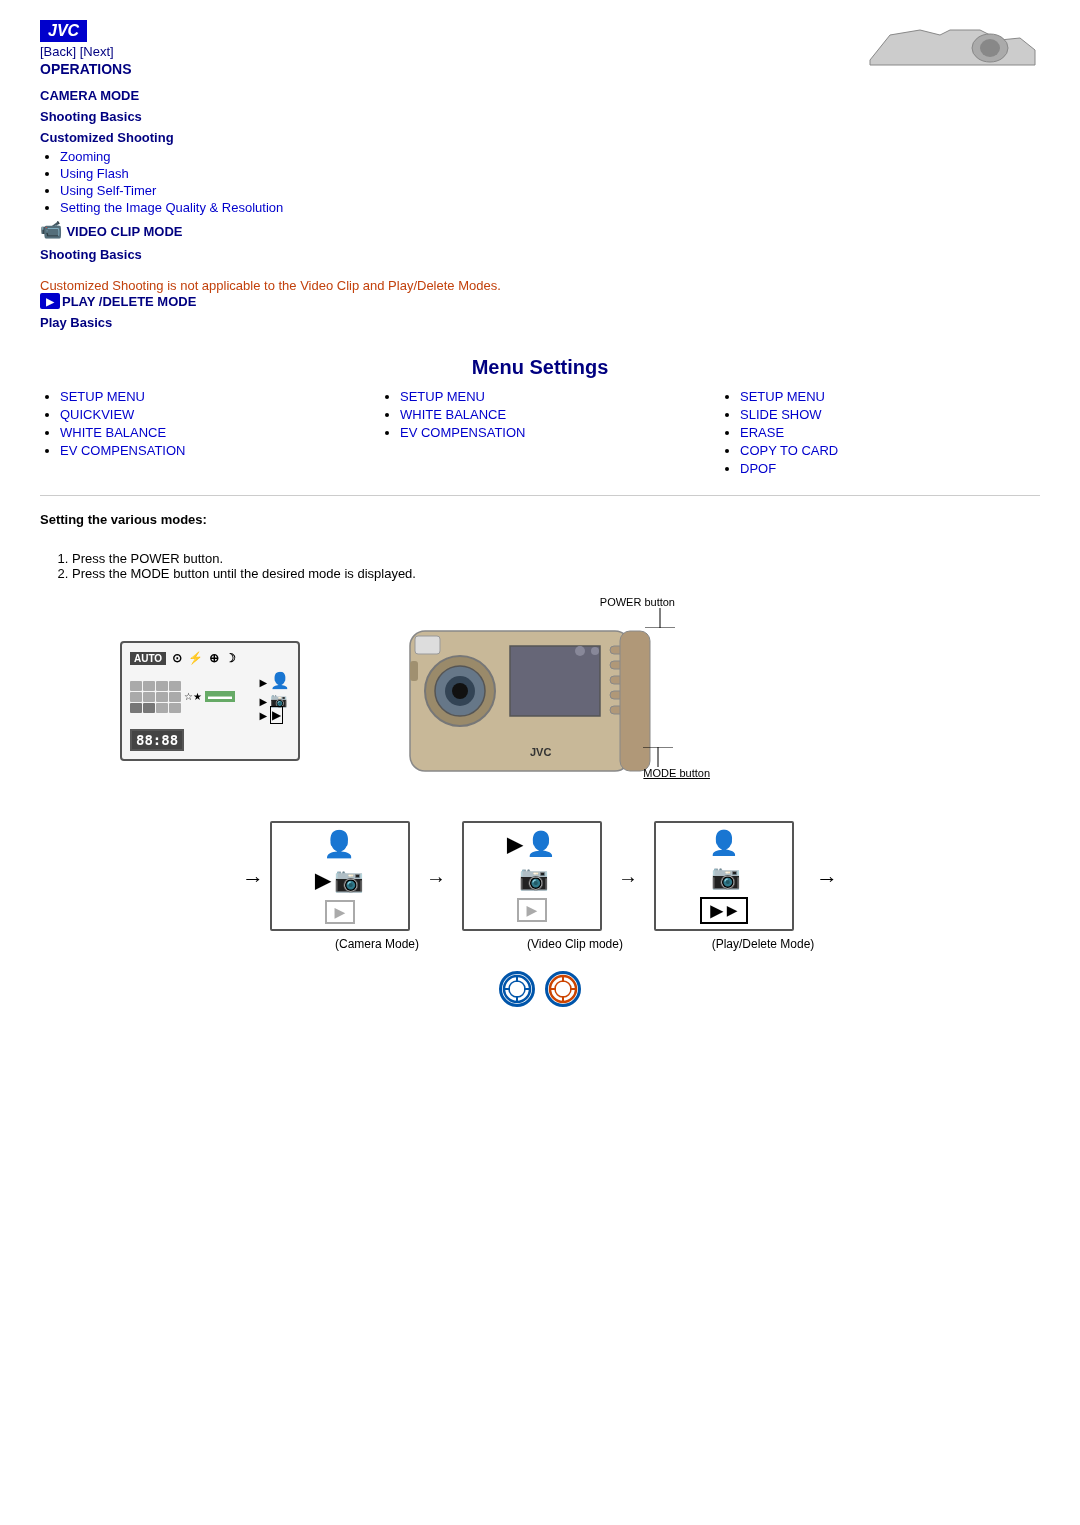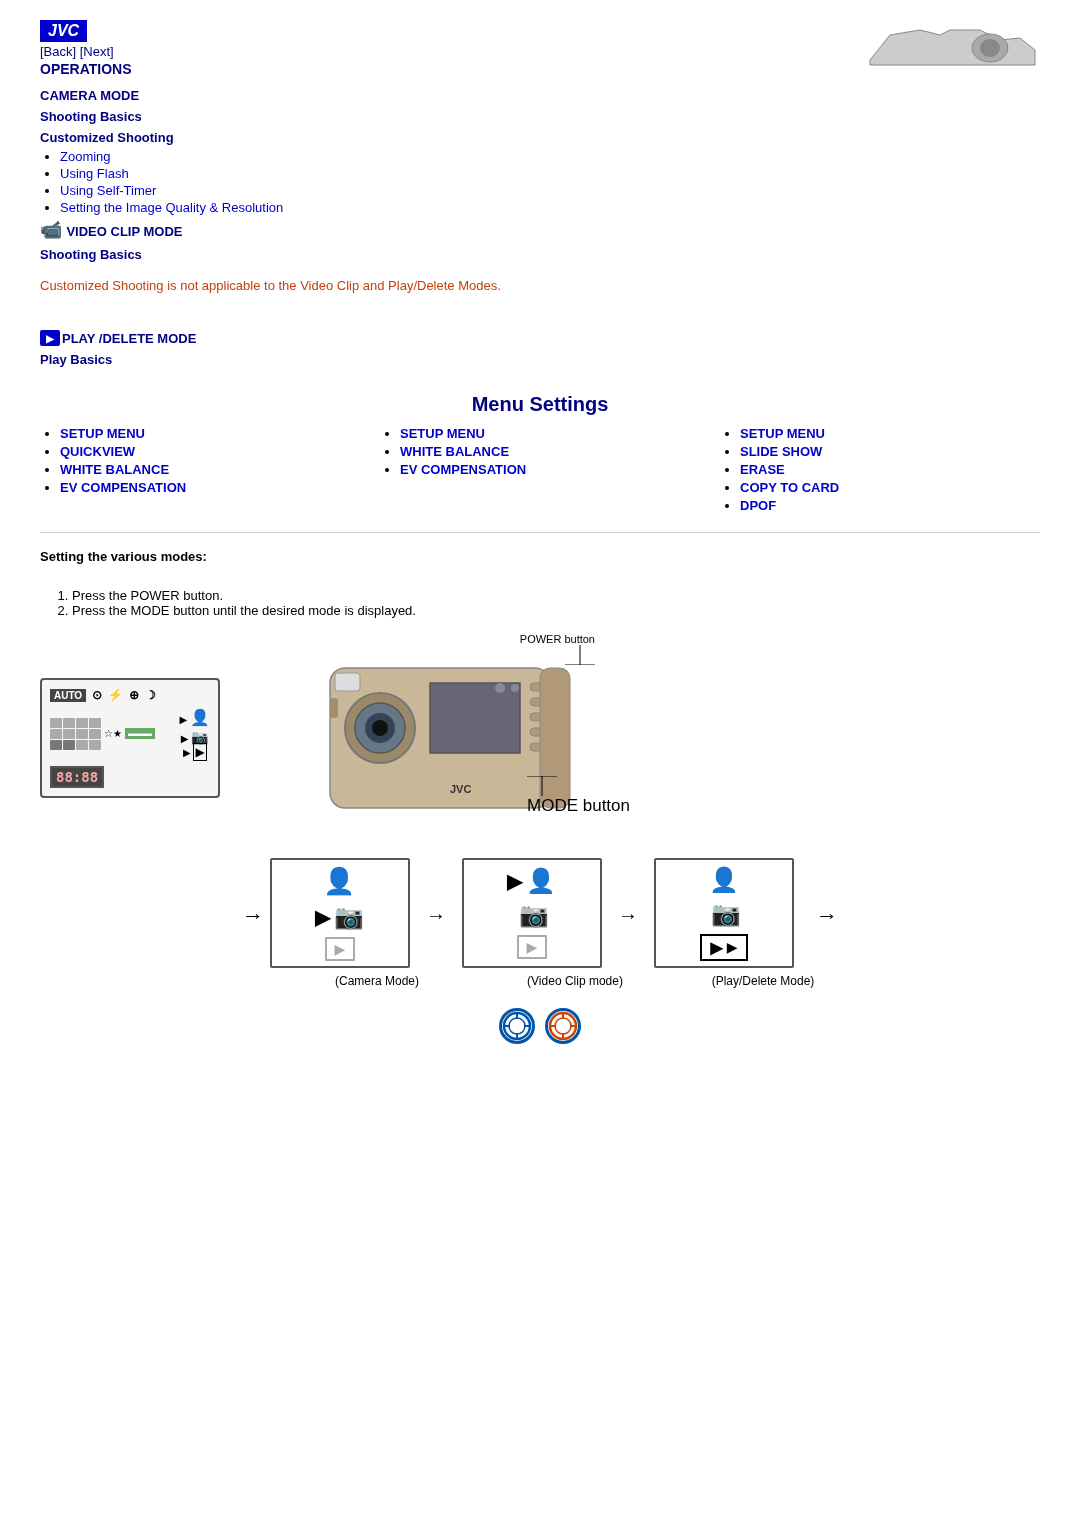--- a/index.html
+++ b/index.html
@@ -159,21 +159,21 @@
       gap: 3px;
       flex: 1;
     }
     .lcd-time {
       font-size: 14px;
       font-weight: bold;
       font-family: monospace;
       border: 2px solid #555;
       padding: 1px 4px;
       background: #444;
-      color: #fca5a5;
+      color: #ffffff;
     }
     .lcd-grid {
       display: grid;
       grid-template-columns: repeat(4, 12px);
       gap: 1px;
     }
     .lcd-cell {
       width: 12px;
       height: 10px;
       background: #aaa;
@@ -225,21 +225,20 @@
     }
     .play-mode-icon::before {
       content: '▶';
       color: #fff;
       font-size: 10px;
     }
     .three-col-menu {
       display: grid;
       grid-template-columns: 1fr 1fr 1fr;
       gap: 0 20px;
-      font-weight: bold;
     }
   </style>
 </head>
 <body>
 
 <div class="header">
   <div>
     <div>
       <span class="jvc-logo">JVC</span>
     </div>
@@ -276,21 +275,21 @@
 
   <div>
     <div class="col-header" style="text-align:left;">
       <span style="font-size:18px; margin-right:4px;">📹</span><span style="font-size:13px;font-weight:bold;color:#000080;">VIDEO CLIP MODE</span>
     </div>
     <div class="shooting-basics">Shooting Basics</div>
     <div class="note-text">Customized Shooting is not applicable to the Video Clip and Play/Delete Modes.</div>
   </div>
 
   <div>
-    <div class="col-header" style="text-align:left; display:flex; align-items:center;margin-top:37px;">
+    <div class="col-header" style="text-align:left; display:flex; align-items:center;">
       <span class="play-mode-icon"></span>
       <span style="font-size:13px;font-weight:bold;color:#000080;">PLAY /DELETE MODE</span>
     </div>
     <div class="shooting-basics">Play Basics</div>
   </div>
 </div>
 
 <div style="">
   <div class="menu-settings-title">Menu Settings</div>
   <div class="three-col-menu">
@@ -320,21 +319,21 @@
 <div class="setting-modes-section">
   <div class="setting-modes-title">Setting the various modes:</div>
   <ol style="padding-left: 32px; font-size:13px;">
     <li><span>Press the POWER button.</span></li>
     <li><span>Press the MODE button until the desired mode is displayed.</span></li>
   </ol>
 </div>
 
 <div class="diagram-section" style="margin-top:20px; justify-content: flex-start; align-items:center;">
 
-  <div class="lcd-screen" style="text-align:center;">
+  <div class="lcd-screen" style="margin-left:80px;">
     <div class="lcd-top-icons">
       <span class="auto-badge">AUTO</span>
       <span>⊙</span>
       <span>⚡</span>
       <span>⊕</span>
       <span>☽</span>
     </div>
     <div class="lcd-rows">
       <div class="lcd-row">
         <div class="lcd-row-left">
@@ -402,21 +401,21 @@
       </svg>
       
       <div style="position:absolute; top:-5px; right:5px; font-size:11px; white-space:nowrap;">
         <span>POWER button</span>
         <svg width="30" height="20" style="display:block; margin-left:auto;">
           <line x1="15" y1="0" x2="15" y2="20" stroke="#000" stroke-width="1"></line>
           <line x1="0" y1="20" x2="30" y2="20" stroke="#000" stroke-width="1"></line>
         </svg>
       </div>
       
-      <div style="position:absolute; bottom:10px; right:-30px; font-size:17px; white-space:nowrap;">
+      <div style="position:absolute; bottom:10px; right:-30px; font-size:11px; white-space:nowrap;text-decoration:underline;">
         <svg width="30" height="20" style="display:block;">
           <line x1="15" y1="0" x2="15" y2="20" stroke="#000" stroke-width="1"></line>
           <line x1="0" y1="0" x2="30" y2="0" stroke="#000" stroke-width="1"></line>
         </svg>
         <span>MODE button</span>
       </div>
     </div>
   </div>
 </div>
 

